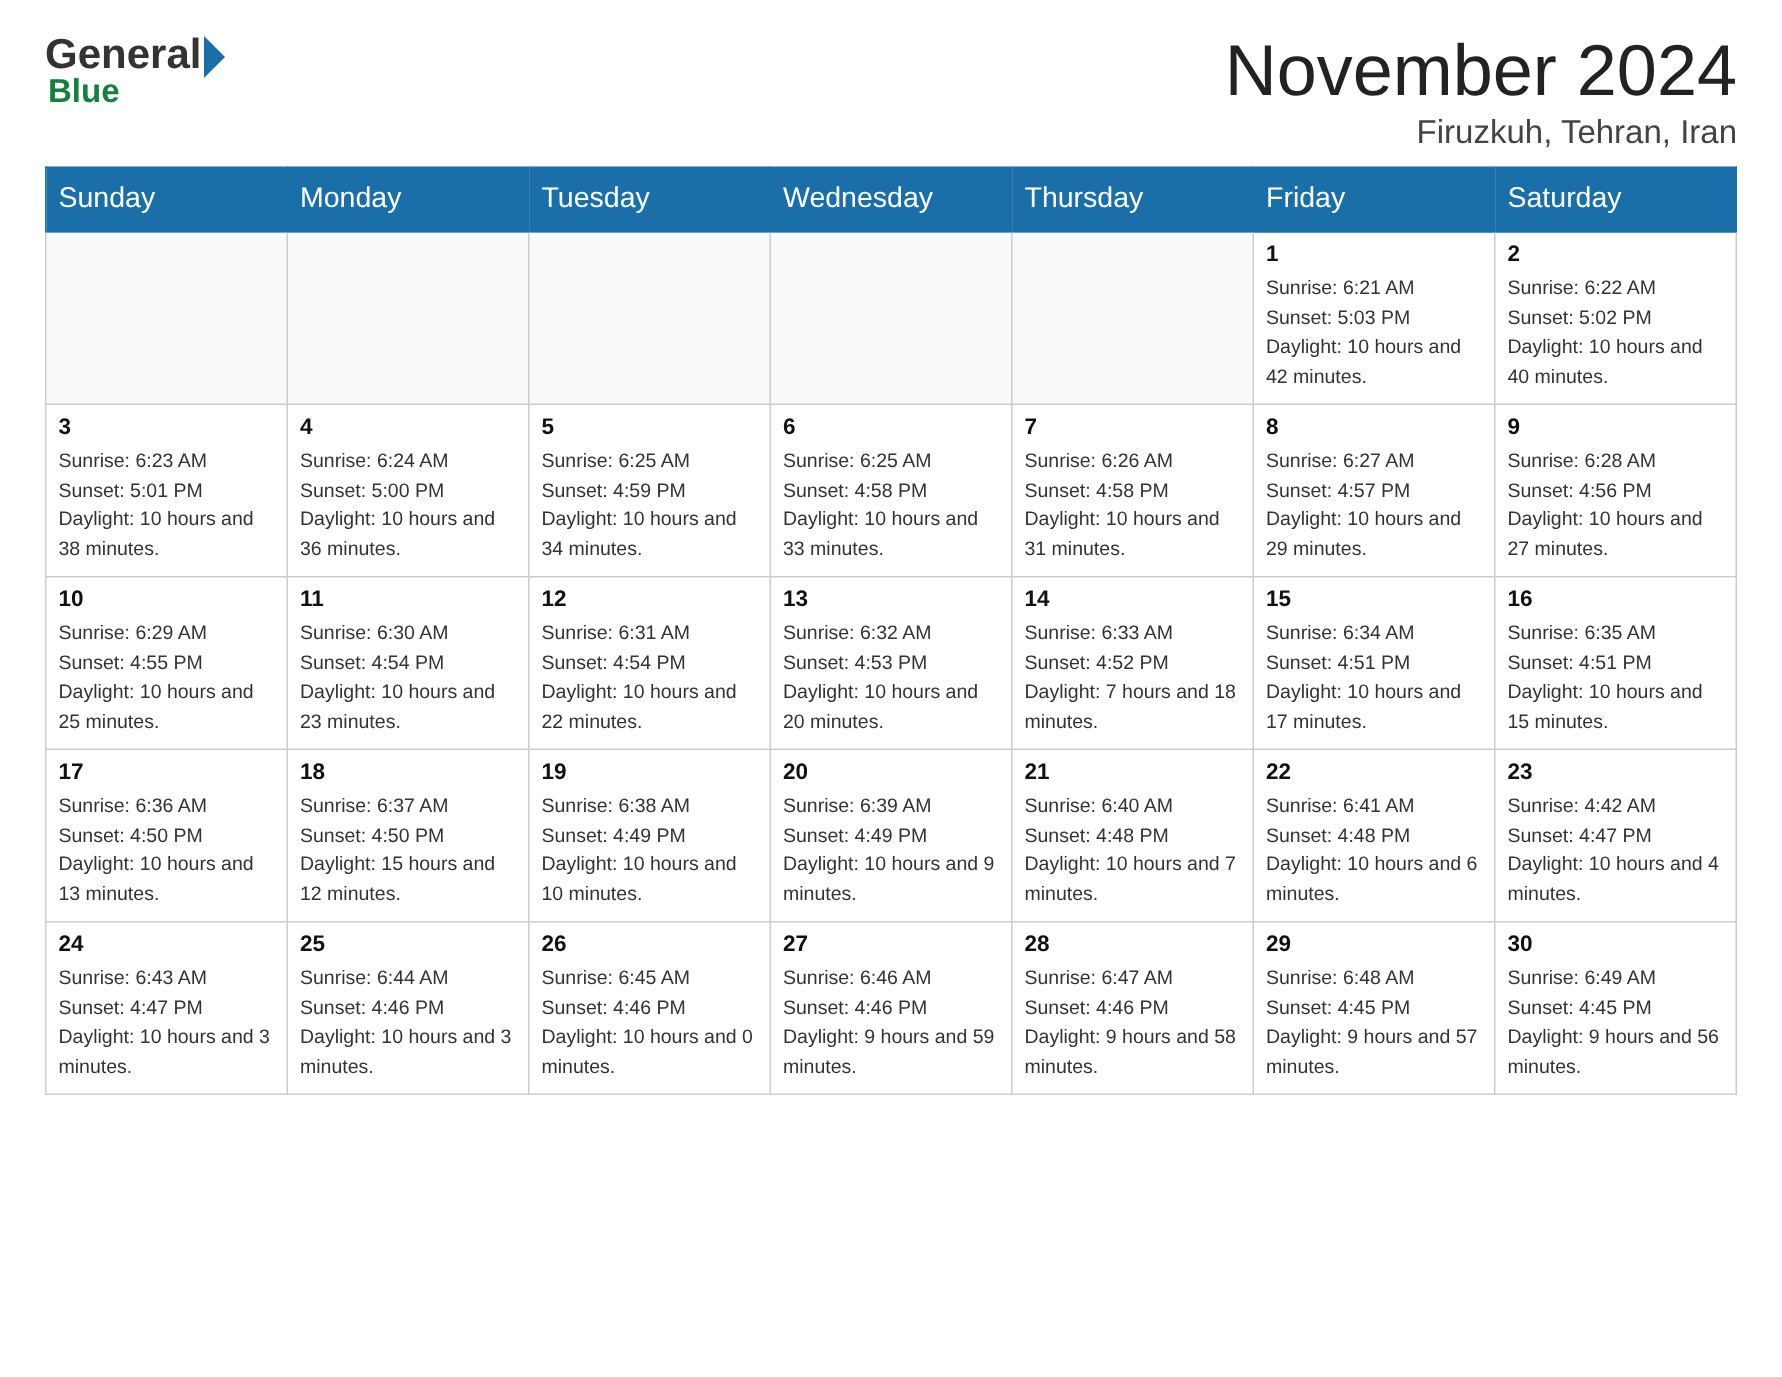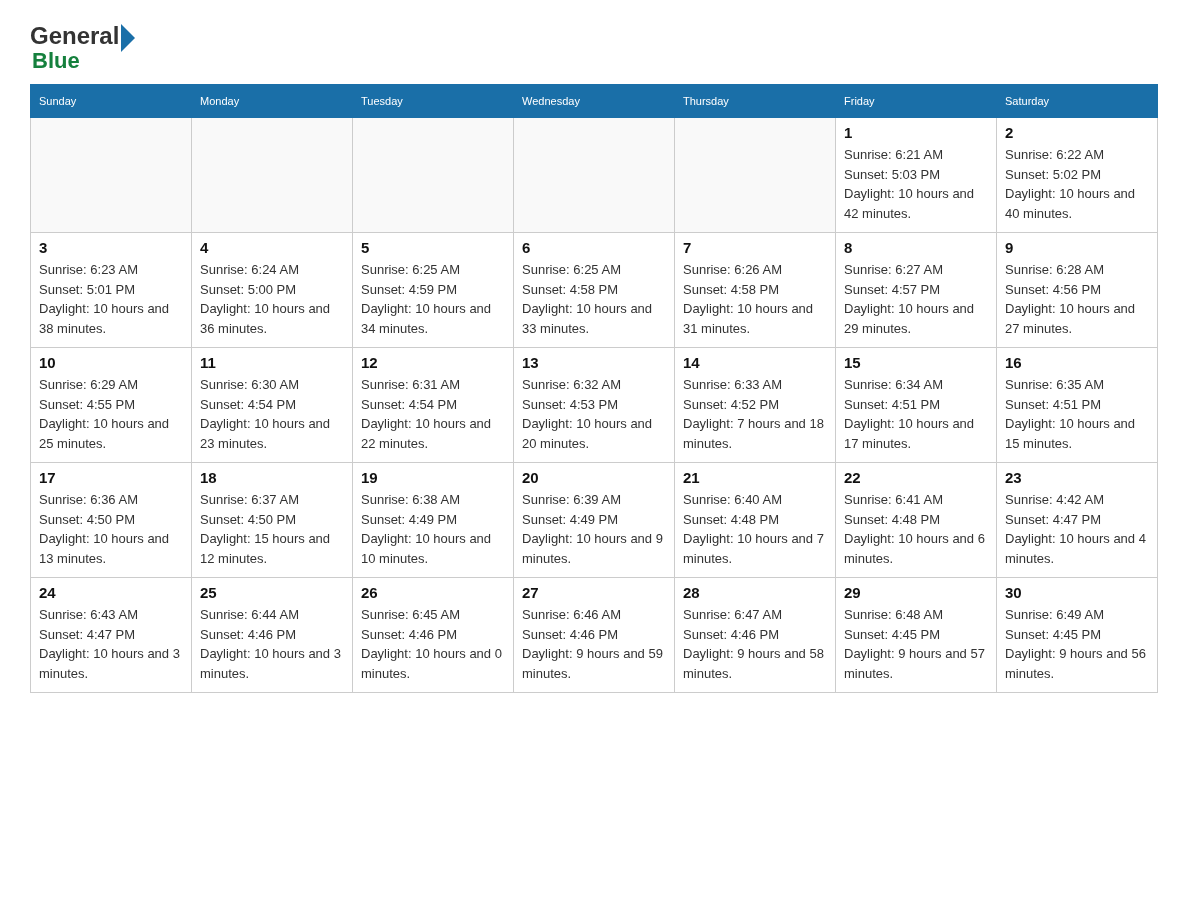--- a/index.html
+++ b/index.html
@@ -19,21 +19,21 @@
     .logo {
       display: flex;
       flex-direction: column;
       align-items: flex-start;
     }
     .logo-top {
       display: flex;
       align-items: center;
     }
     .logo-general {
-      font-size: 24px;
+      font-size: 28px;
       font-weight: bold;
       color: #333;
     }
     .logo-arrow {
       width: 0;
       height: 0;
       border-left: 14px solid #1a6fa8;
       border-top: 14px solid transparent;
       border-bottom: 14px solid transparent;
       margin-left: 2px;
@@ -61,21 +61,21 @@
     .calendar {
       width: 100%;
       border-collapse: collapse;
       margin-top: 10px;
     }
     .calendar th {
       background-color: #1a6fa8;
       color: #ffffff;
       padding: 10px 8px;
       text-align: left;
-      font-size: 11px;
+      font-size: 19px;
       font-weight: normal;
       border: 1px solid #1a6fa8;
     }
     .calendar td {
       vertical-align: top;
       padding: 6px 8px;
       border: 1px solid #cccccc;
       width: 14.28%;
       min-height: 110px;
       font-size: 13px;
@@ -103,20 +103,24 @@
 </head>
 <body>
 
 <div class="header">
   <div class="logo">
     <div class="logo-top">
       <span class="logo-general">General</span>
       <div class="logo-arrow"></div>
     </div>
     <div class="logo-bottom">Blue</div>
+  </div>
+  <div class="title-area">
+    <div class="month-title">November 2024</div>
+    <div class="location">Firuzkuh, Tehran, Iran</div>
   </div>
 </div>
 
 <table class="calendar">
   <thead>
     <tr>
     <th>Sunday</th>
         <th>Monday</th>
         <th>Tuesday</th>
         <th>Wednesday</th>

